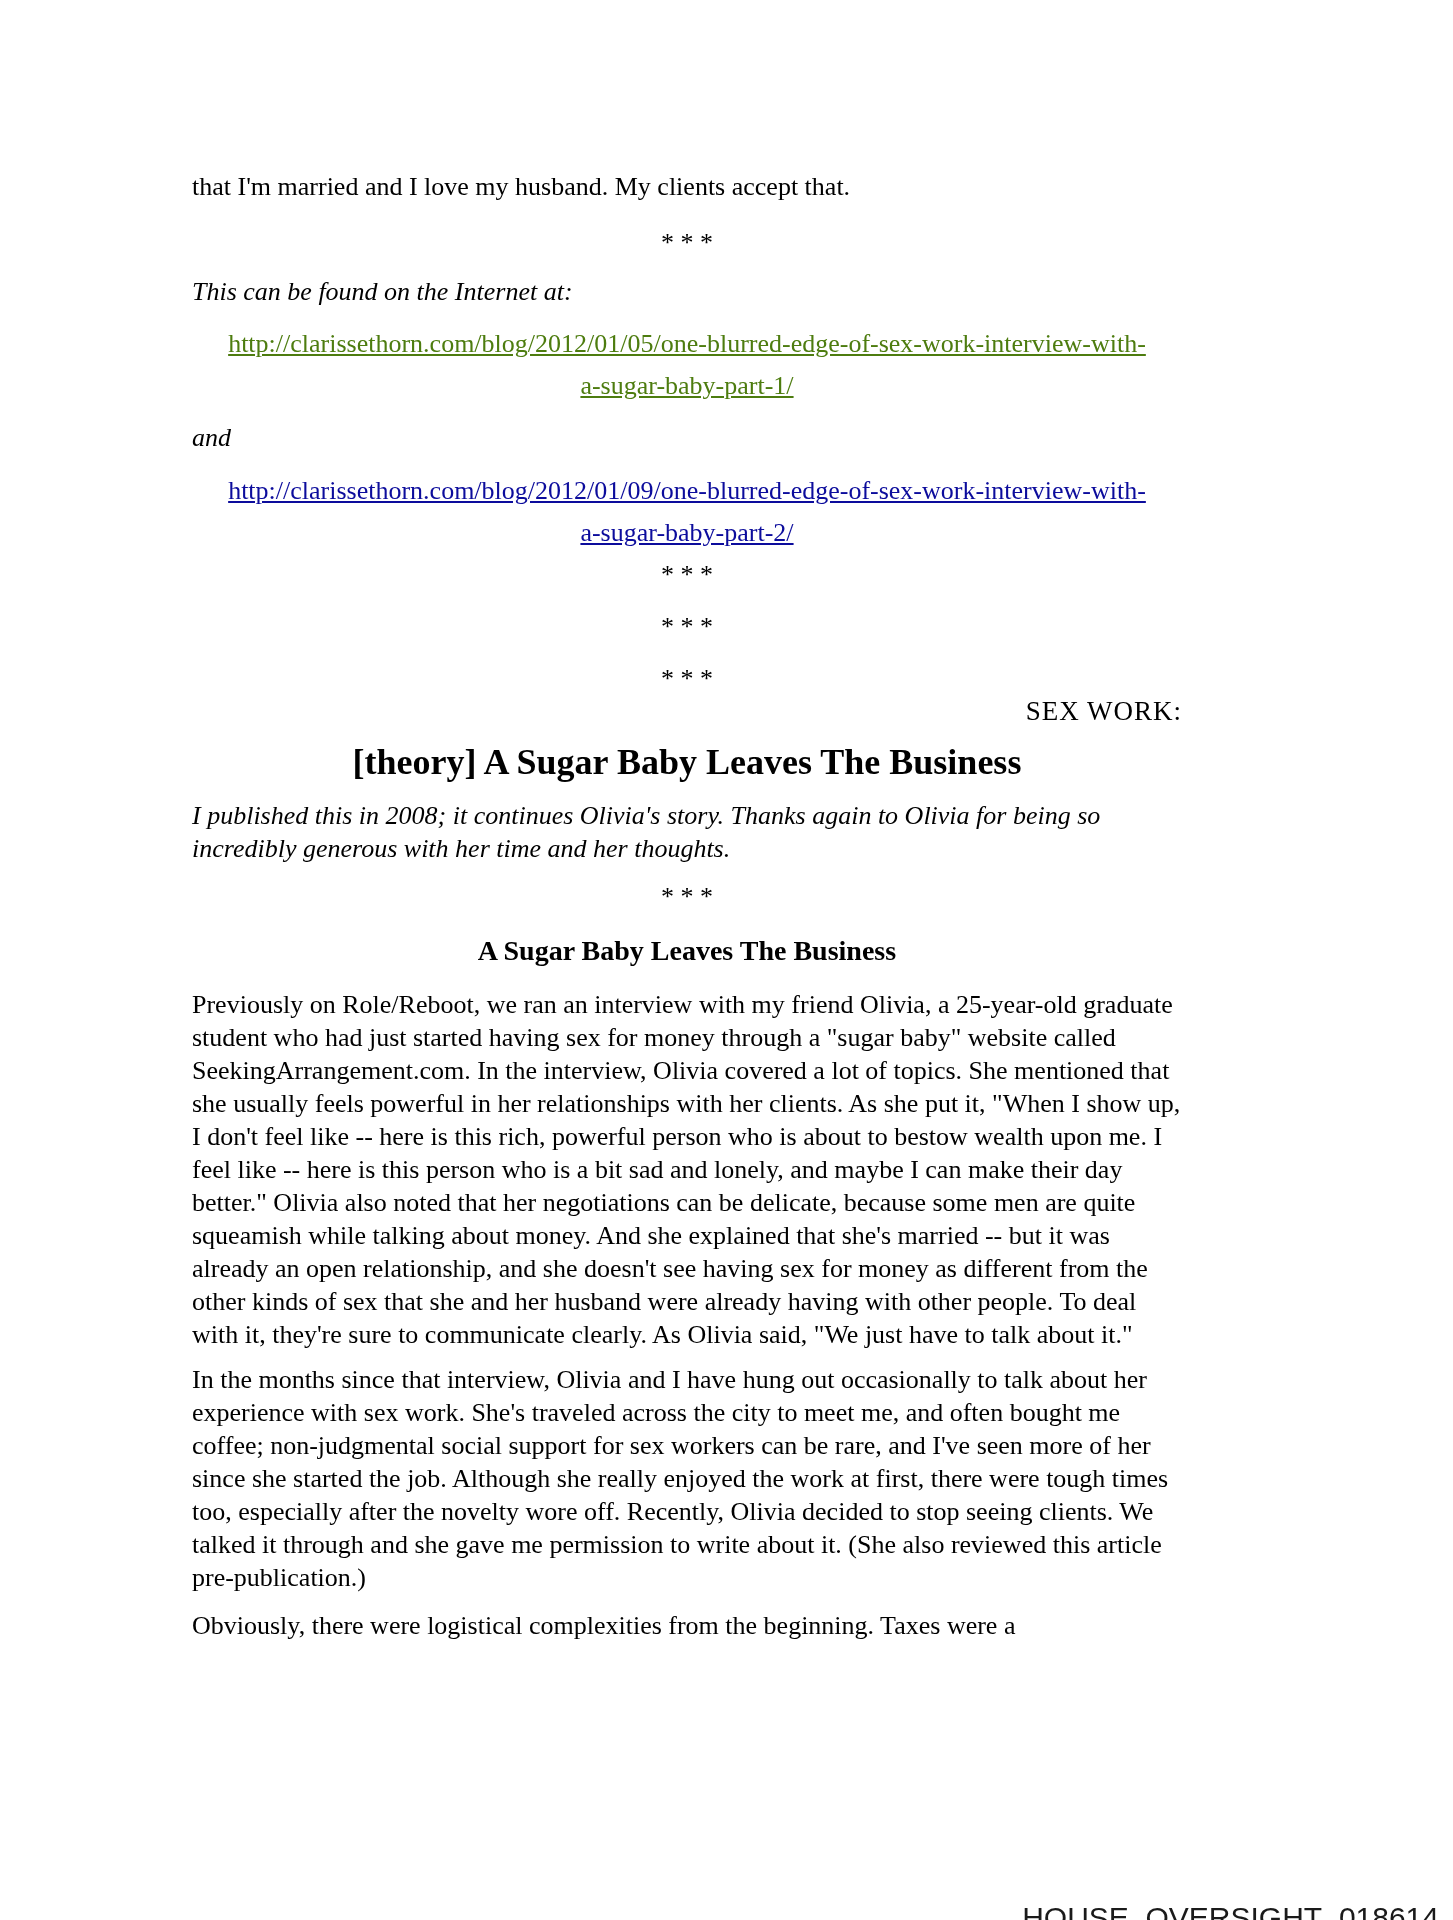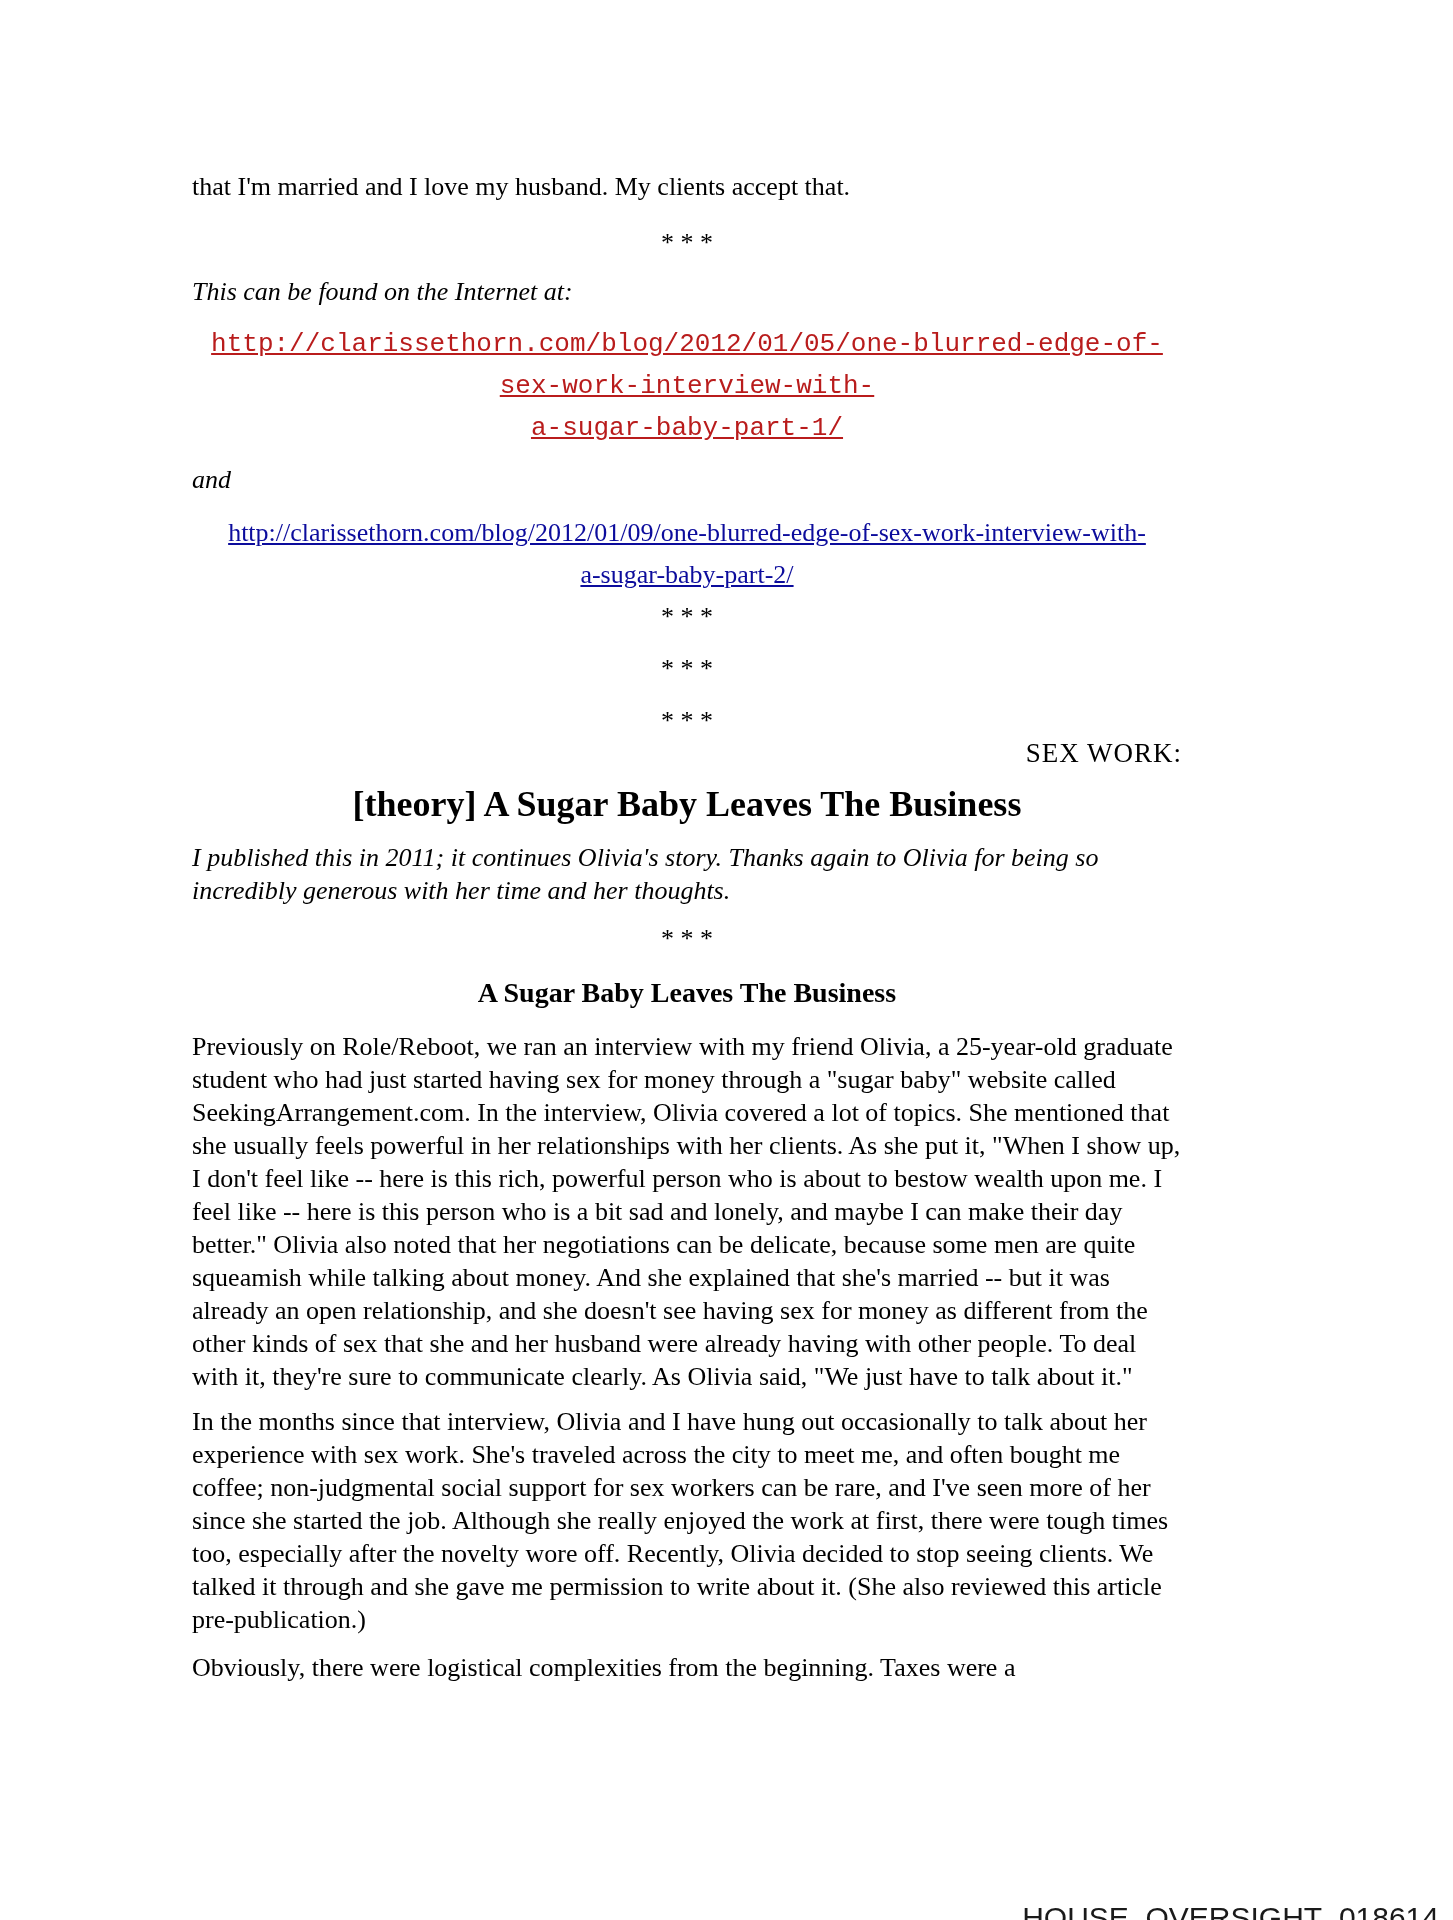--- a/index.html
+++ b/index.html
@@ -77,37 +77,37 @@
 <body>
 
 <div class="page-column">
 
   <p class="body-line">that I'm married and I love my husband. My clients accept that.</p>
 
   <p class="sep m-sep1">* * *</p>
 
   <p class="body-line center italic m-found">This can be found on the Internet at:</p>
 
-  <a class="doc-link m-link1" href="#" style="color: #b91c1c; font-family: Liberation Mono, monospace;">http://clarissethorn.com/blog/2012/01/05/one-blurred-edge-of-sex-work-interview-with-
+  <a class="doc-link m-link1" href="#" style="color: #4d7c0f;">http://clarissethorn.com/blog/2012/01/05/one-blurred-edge-of-sex-work-interview-with-
 a-sugar-baby-part-1/</a>
 
   <p class="body-line center italic m-and">and</p>
 
   <a class="doc-link m-link2" href="#" style="color: rgb(12, 12, 156);">http://clarissethorn.com/blog/2012/01/09/one-blurred-edge-of-sex-work-interview-with-
 a-sugar-baby-part-2/</a>
 
   <p class="sep m-sep2">* * *</p>
   <p class="sep m-sep3">* * *</p>
   <p class="sep m-sep4">* * *</p>
 
   <p class="section-label m-sexwork">SEX WORK:</p>
 
   <h1 class="chapter-heading">[theory] A Sugar Baby Leaves The Business</h1>
 
-  <p class="preface">I published this in 2011; it continues Olivia's story. Thanks again to Olivia for being so incredibly generous with her time and her thoughts.</p>
+  <p class="preface">I published this in 2008; it continues Olivia's story. Thanks again to Olivia for being so incredibly generous with her time and her thoughts.</p>
 
   <p class="sep m-sep5">* * *</p>
 
   <h2 class="article-heading">A Sugar Baby Leaves The Business</h2>
 
   <p class="paragraph m-para1">Previously on Role/Reboot, we ran an interview with my friend Olivia, a 25-year-old graduate student who had just started having sex for money through a "sugar baby" website called SeekingArrangement.com. In the interview, Olivia covered a lot of topics. She mentioned that she usually feels powerful in her relationships with her clients. As she put it, "When I show up, I don't feel like -- here is this rich, powerful person who is about to bestow wealth upon me. I feel like -- here is this person who is a bit sad and lonely, and maybe I can make their day better." Olivia also noted that her negotiations can be delicate, because some men are quite squeamish while talking about money. And she explained that she's married -- but it was already an open relationship, and she doesn't see having sex for money as different from the other kinds of sex that she and her husband were already having with other people. To deal with it, they're sure to communicate clearly. As Olivia said, "We just have to talk about it."</p>
   <p class="paragraph m-para2">In the months since that interview, Olivia and I have hung out occasionally to talk about her experience with sex work. She's traveled across the city to meet me, and often bought me coffee; non-judgmental social support for sex workers can be rare, and I've seen more of her since she started the job. Although she really enjoyed the work at first, there were tough times too, especially after the novelty wore off. Recently, Olivia decided to stop seeing clients. We talked it through and she gave me permission to write about it. (She also reviewed this article pre-publication.)</p>
   <p class="paragraph m-para3">Obviously, there were logistical complexities from the beginning. Taxes were a</p>
 
 </div>

